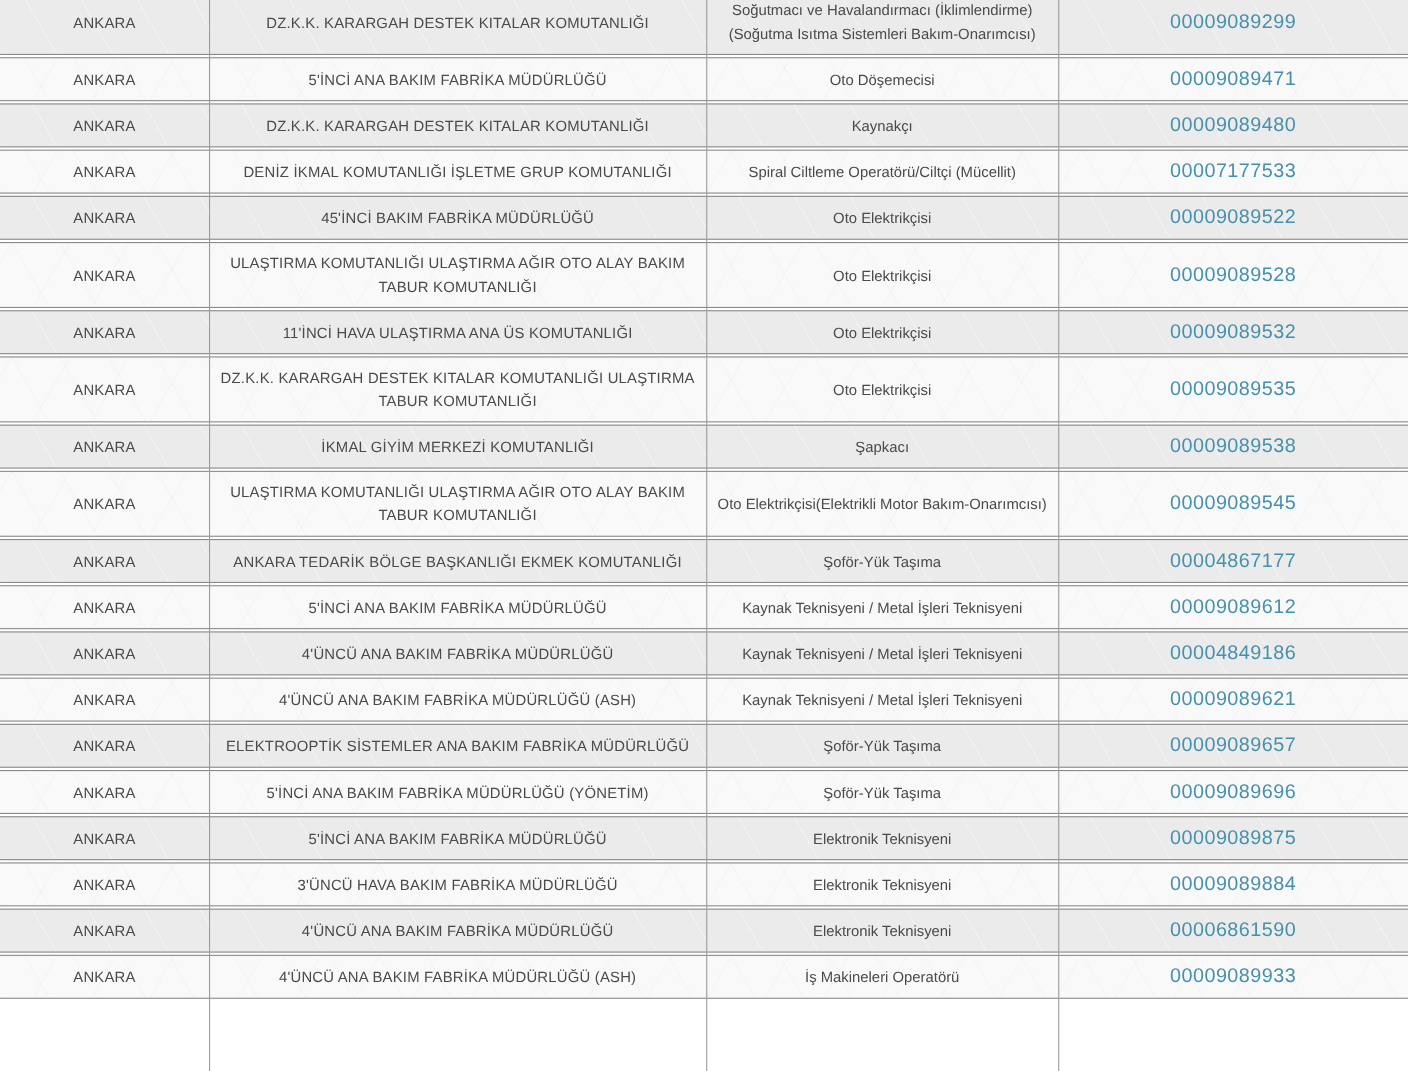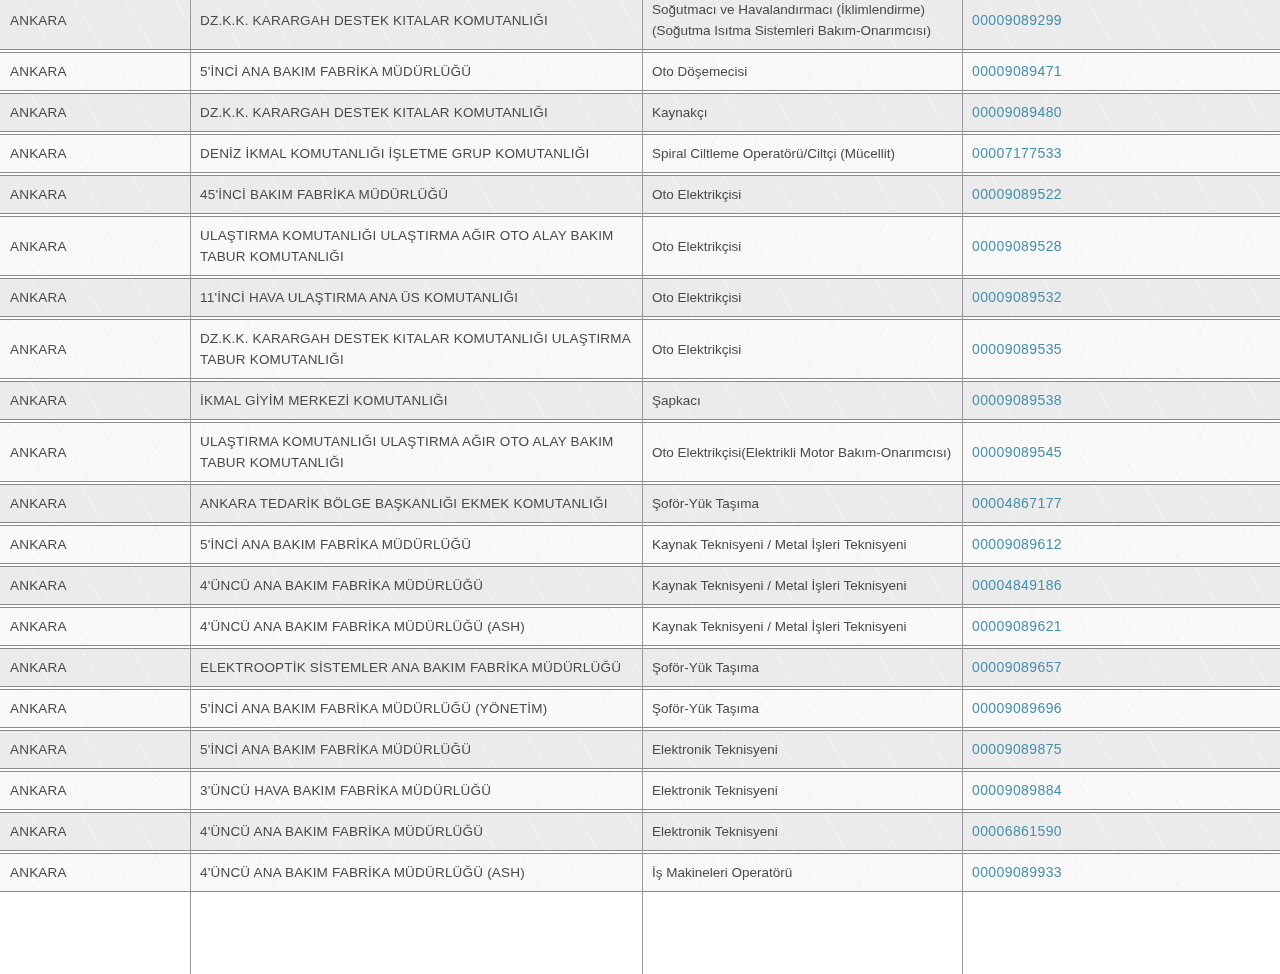--- a/index.html
+++ b/index.html
@@ -7,20 +7,21 @@
     padding: 0;
     background: #ffffff;
     font-family: "Liberation Sans", "DejaVu Sans", sans-serif;
   }
   #viewport {
     position: relative;
     width: 1280px;
     height: 974px;
     overflow: hidden;
     background: #ffffff;
+    text-align: center;
   }
   table.job-table {
     position: absolute;
     top: -12px;
     left: 0;
     width: 1280px;
     border-collapse: separate;
     border-spacing: 0 2px;
     table-layout: fixed;
   }
@@ -51,21 +52,21 @@
     background:
       repeating-linear-gradient(60deg,  rgba(255,255,255,0.35) 0 1px, transparent 1px 44px),
       #ebebeb;
   }
 
   td.cell-city, td.cell-unit { text-transform: none; }
   td.cell-city, td.cell-unit { letter-spacing: 0.2px; }
   td.cell-id a {
     color: #4590ad;
     text-decoration: none;
-    font-size: 14px;
+    font-size: 18px;
     letter-spacing: 0.4px;
     cursor: pointer;
   }
 
   .v-divider {
     position: absolute;
     top: 0;
     bottom: 0;
     width: 1px;
     background: #9b9b9b;

